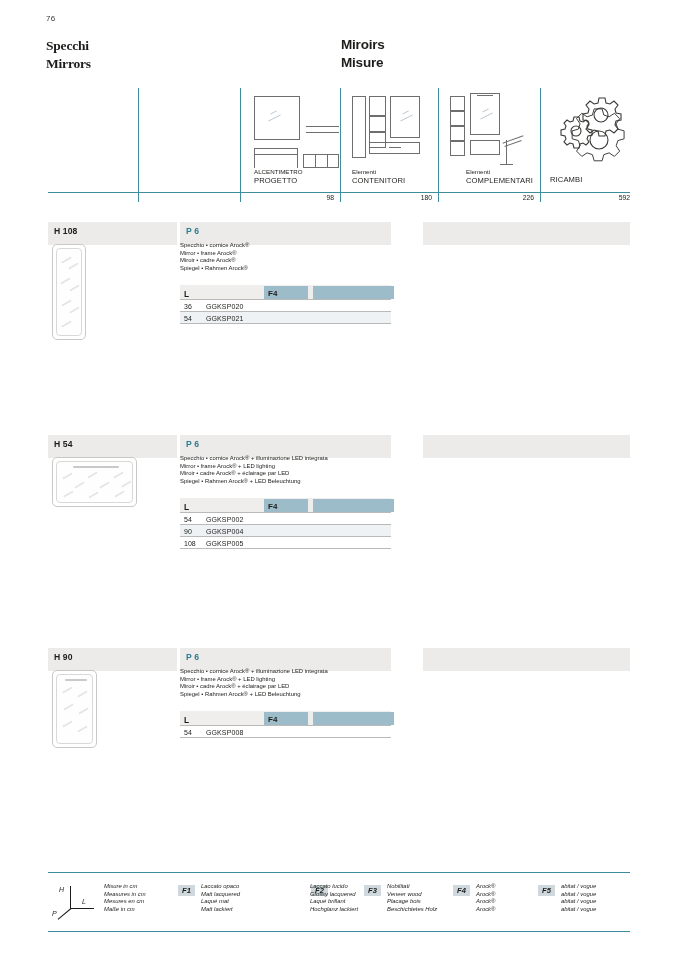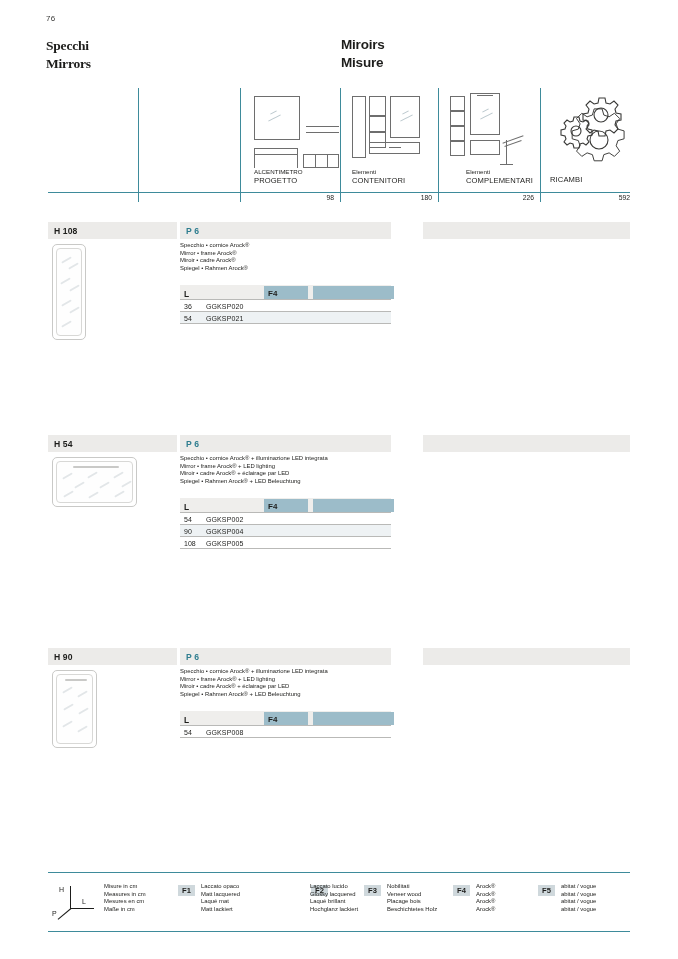--- a/index.html
+++ b/index.html
@@ -35,21 +35,21 @@
   .idx-caption .l2 { font-size:7.6px; letter-spacing:.1px; }
   .idx-num { position:absolute; top:106px; font-size:6.8px; color:#1d1d1b; text-align:right; }
 
   .thumb { position:absolute; }
   .tline { position:absolute; background:#6e6e6e; }
   .tbox { position:absolute; border:0.8px solid #6e6e6e; }
   .hatch { position:absolute; width:7px; height:1px; background:#b9c6cc; transform:rotate(-28deg); }
 
   
   .prow { position:absolute; left:0; width:678px; }
-  .hdr-grey { position:absolute; height:17px; background:#ecebe9; }
+  .hdr-grey { position:absolute; height:23px; background:#ecebe9; }
   .hdr-h { left:48px; width:129px; }
   .hdr-p { left:180px; width:211px; }
   .hdr-x { left:423px; width:207px; }
   .hdr-label {
     position:absolute; left:6px; top:3.5px;
     font-size:8.6px; font-weight:bold; letter-spacing:.1px;
   }
   .hdr-label.teal { color:#2e7d8f; }
 
   .desc { position:absolute; left:180px; font-size:5.9px; line-height:7.7px; color:#1d1d1b; white-space:nowrap; }
@@ -70,21 +70,21 @@
   .sw-lab { position:absolute; left:88px; top:3.5px; font-size:8px; font-weight:bold; color:#1d1d1b; }
 
   
   .draw { position:absolute; }
   .mirror-frame { position:absolute; border:1px solid #c9c9c7; border-radius:5px; background:#fff; }
   .mirror-glass { position:absolute; border:1px solid #d8d8d6; border-radius:4px; background:#fefefe; overflow:hidden; }
   .glint { position:absolute; width:11px; height:2px; background:#e2e6e8; transform:rotate(-30deg); border-radius:1px;}
   .led { position:absolute; height:2px; background:#c9c9c7; border-radius:1px; }
 
   
-  .legend { position:absolute; left:48px; top:872px; width:582px; height:62px; }
+  .legend { position:absolute; left:48px; top:872px; width:582px; height:62px;font-style:italic; }
   .lg-top { position:absolute; left:0; top:0; width:582px; height:0.8px; background:#3e8b9b; }
   .lg-bot { position:absolute; left:0; top:59px; width:582px; height:0.8px; background:#3e8b9b; }
   .lg-col { position:absolute; top:10px; }
   .lg-badge {
     position:absolute; width:17px; height:11px; background:#cfd8dc;
     font-size:7.6px; font-weight:bold; text-align:center; line-height:11px; color:#1d1d1b;
   }
   .lg-text { position:absolute; font-size:5.9px; line-height:7.7px; white-space:nowrap; color:#1d1d1b; }
 
   .hpl { position:absolute; }

